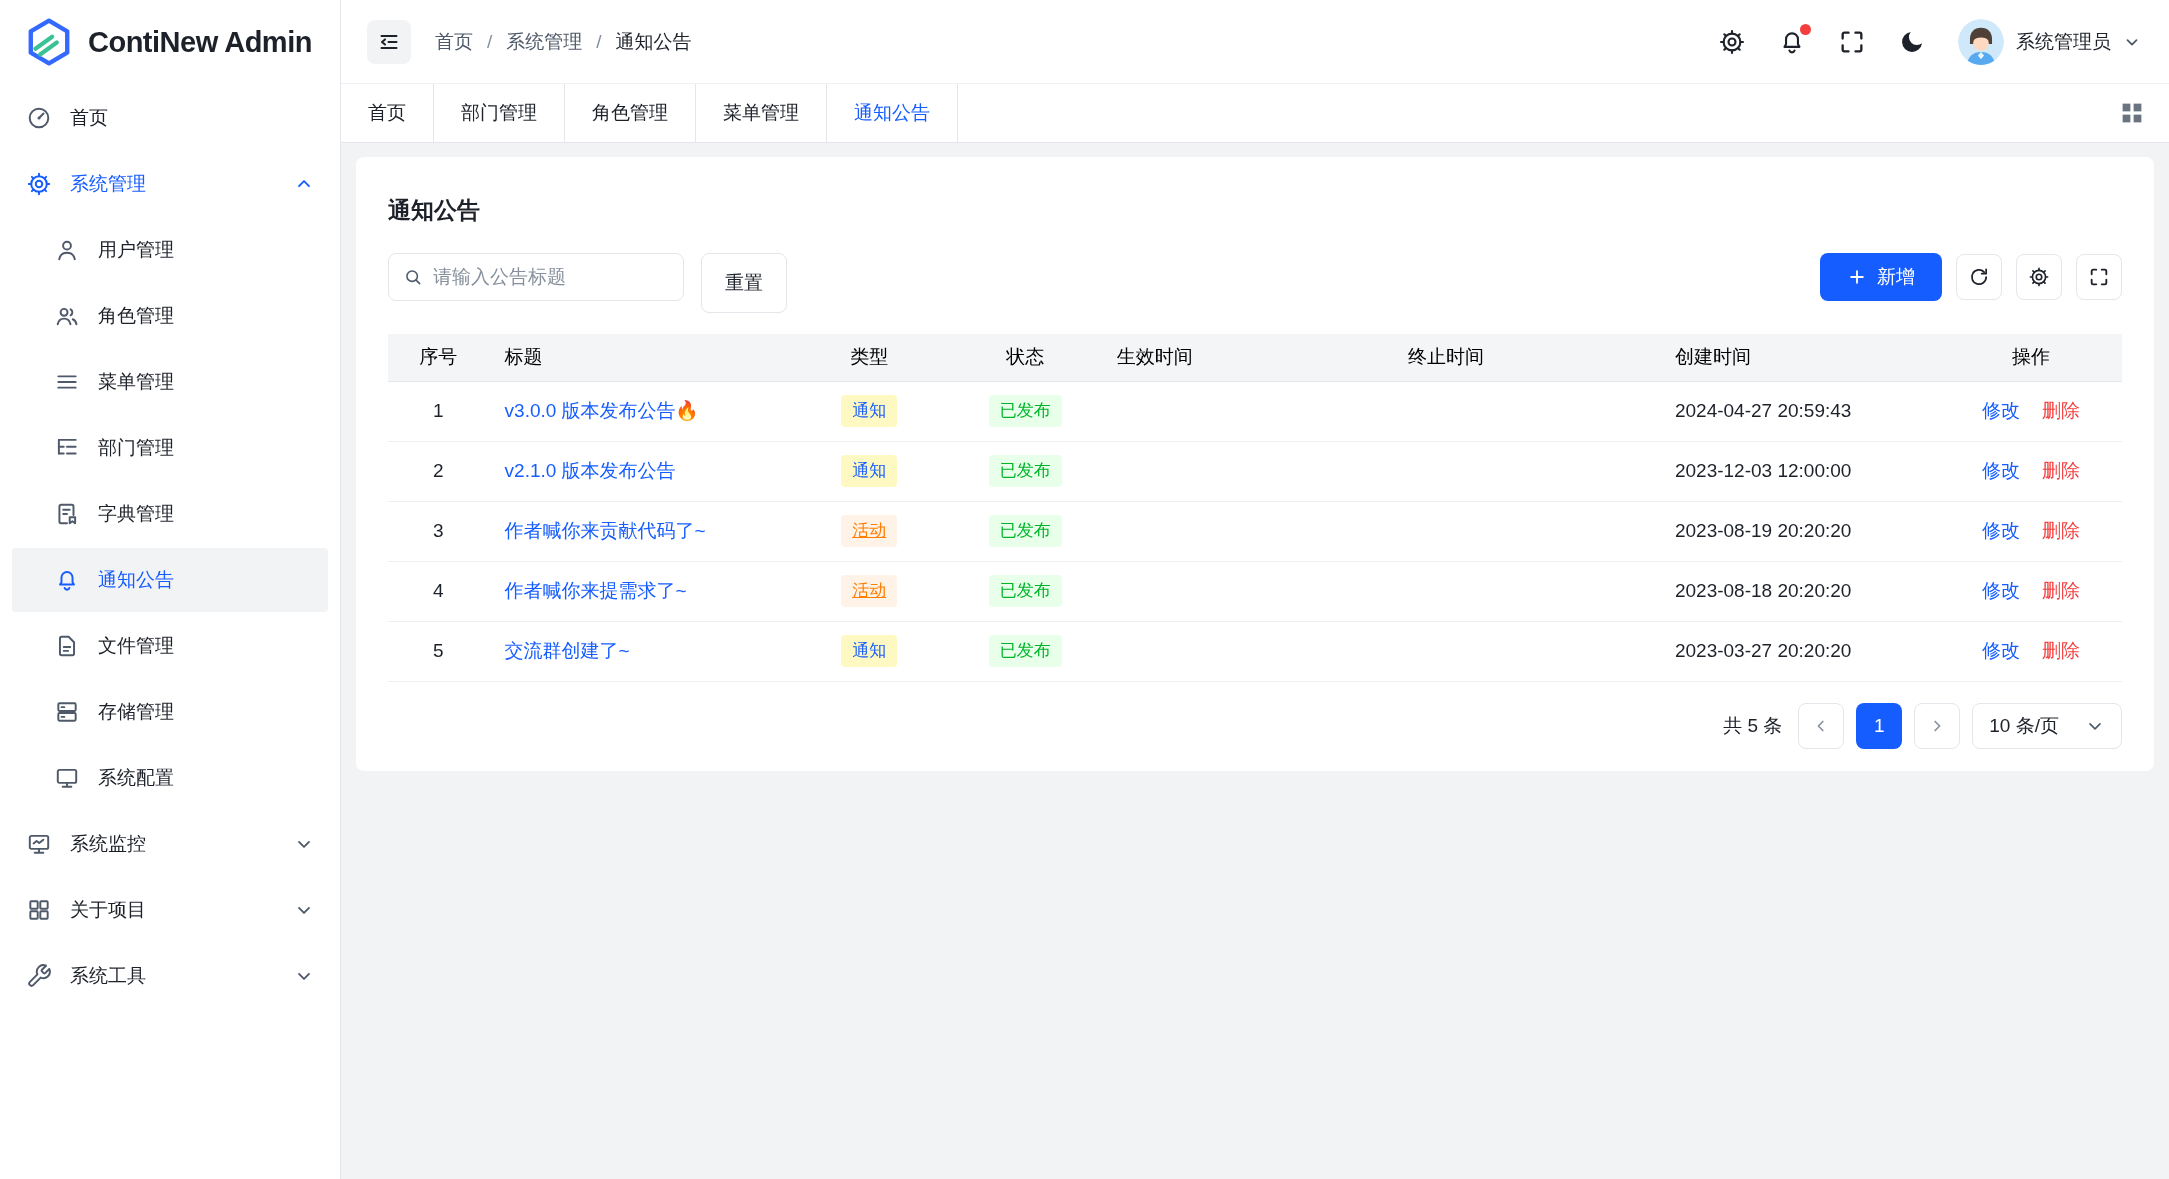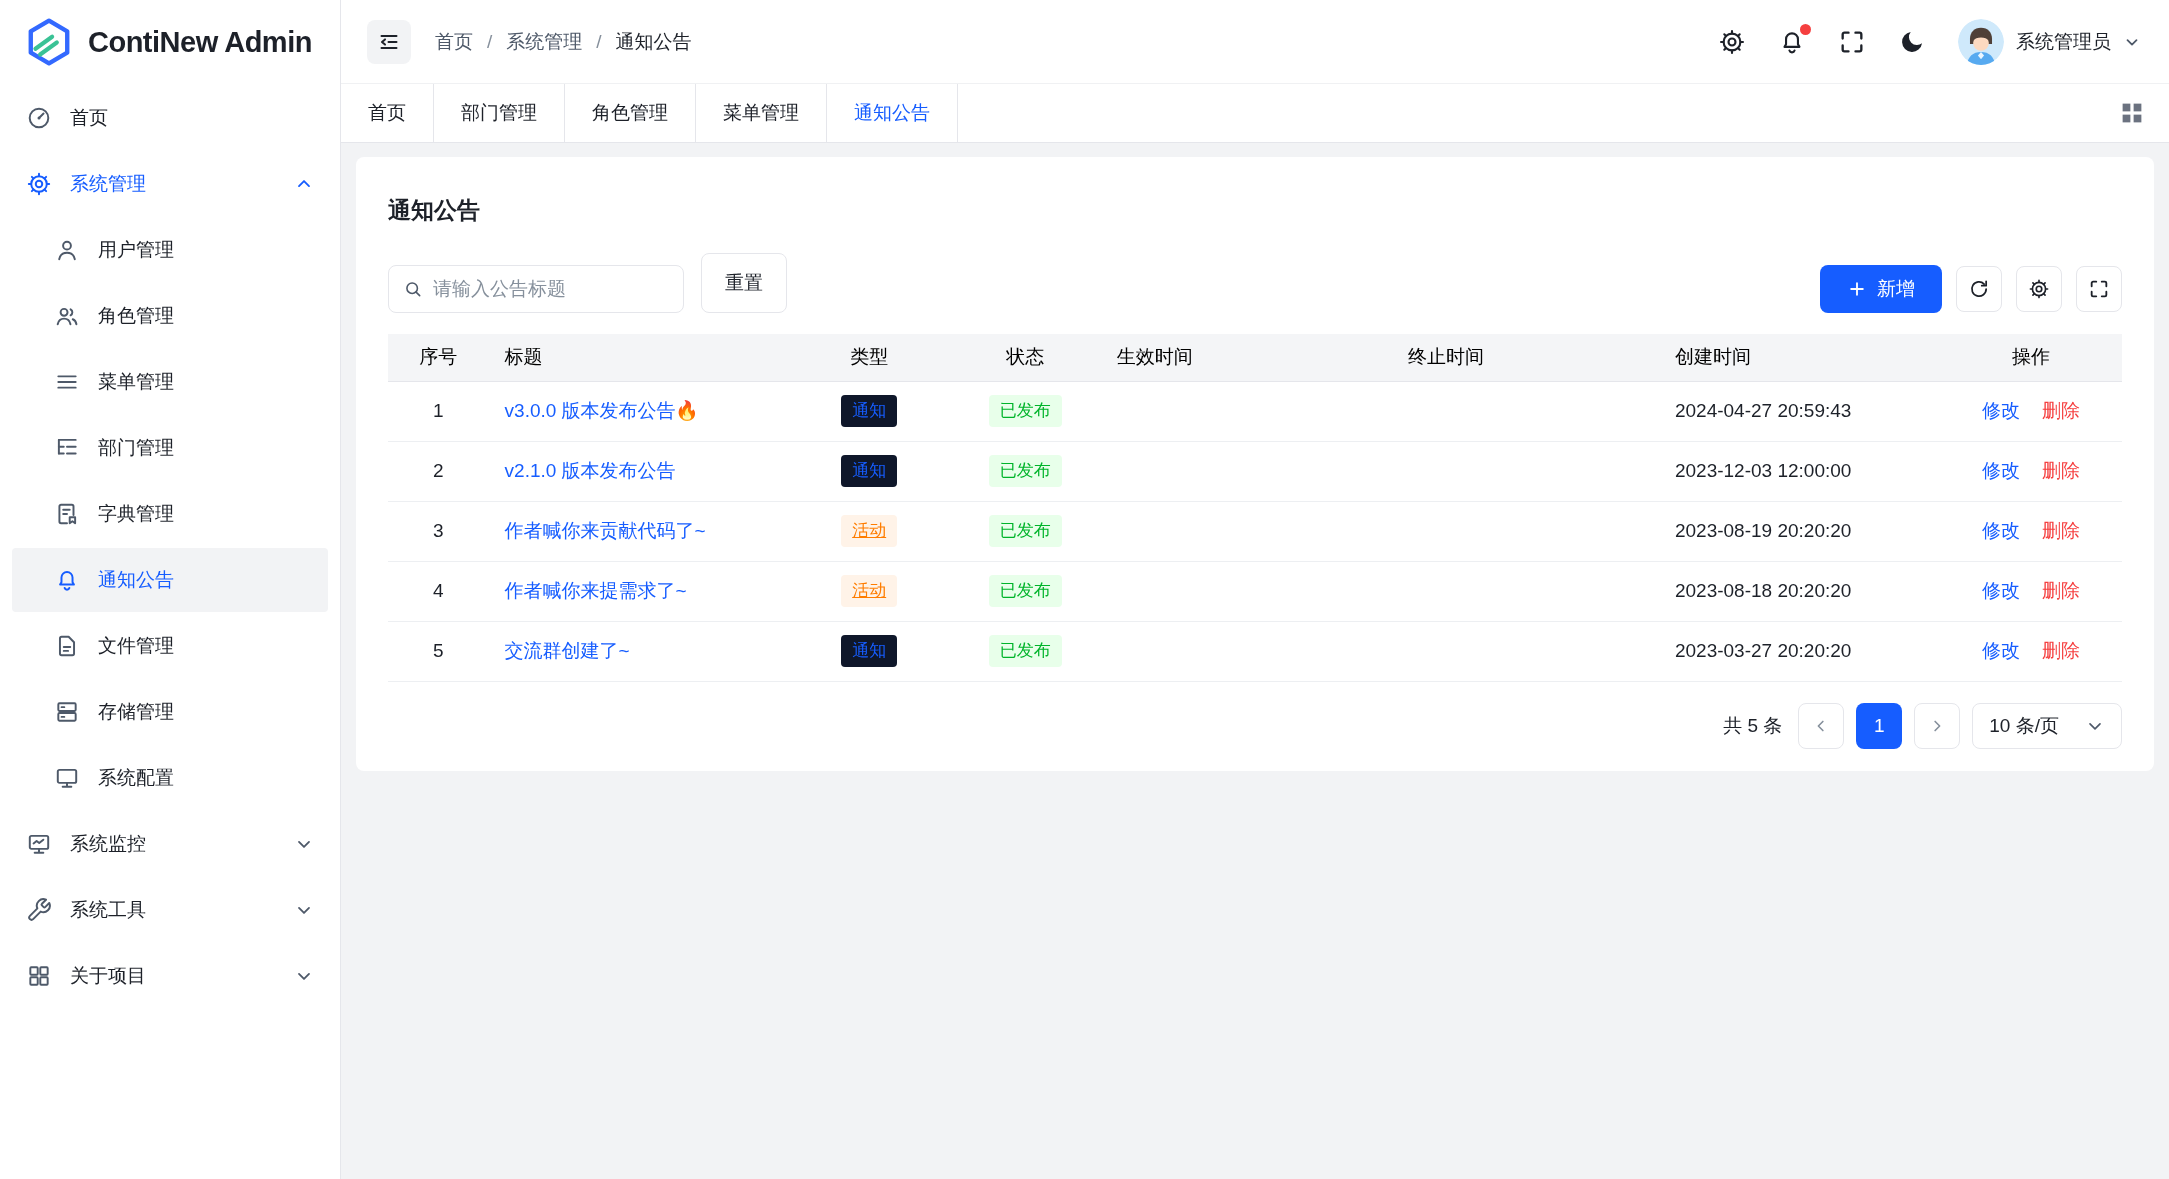--- a/index.html
+++ b/index.html
@@ -47,42 +47,42 @@
   .tab { padding:0 27px; display:flex; align-items:center; font-size:19px; color:#1d2129; border-right:1px solid #e5e6eb; cursor:pointer; background:#fff; white-space:nowrap; }
   .tab.active { color:#165dff; }
   .tabbar-right { margin-left:auto; display:flex; align-items:center; padding-right:22px; }
   .tab-grid-btn { width:30px; height:30px; color:#6b7280; cursor:pointer; }
 
   
   .content { flex:1; background:#f2f3f5; padding:14px 15px; }
   .card { background:#fff; border-radius:8px; height:614px; padding:0 32px; }
   .card-title { padding-top:38px; font-size:23px; font-weight:600; color:#1d2129; }
 
-  .toolbar { margin-top:27px; display:flex; align-items:flex-end; }
+  .toolbar { margin-top:27px; display:flex; align-items:flex-start; }
   .search-box { width:296px; height:48px; border:1px solid #e5e6eb; border-radius:8px; display:flex; align-items:center; padding:0 14px; gap:10px; background:#fff; }
   .search-box svg { color:#4e5969; flex:none; }
   .search-box input { border:none; outline:none; width:100%; font-size:19px; font-family:inherit; color:#1d2129; background:transparent; }
   .search-box input::placeholder { color:#86909c; }
   .select-box { width:218px; height:48px; margin-left:20px; border:1px solid #e5e6eb; border-radius:8px; display:flex; align-items:center; justify-content:space-between; padding:0 16px; font-size:19px; color:#86909c; cursor:pointer; background:#fff; }
   .select-box .chev { width:20px; height:20px; color:#4e5969; }
   .reset-btn { width:86px; height:60px; margin-left:17px; border:1px solid #e5e6eb; border-radius:8px; background:#fff; font-size:19px; font-family:inherit; color:#1d2129; cursor:pointer; }
   .toolbar-right { margin-left:auto; display:flex; align-items:center; gap:14px; }
   .add-btn { width:122px; height:48px; background:#165dff; color:#fff; border:none; border-radius:8px; font-size:19px; font-family:inherit; display:flex; align-items:center; justify-content:center; gap:10px; cursor:pointer; }
   .add-btn svg { width:20px; height:20px; }
   .tool-btn { width:46px; height:46px; border:1px solid #e5e6eb; border-radius:8px; background:#fff; display:flex; align-items:center; justify-content:center; color:#1d2129; cursor:pointer; }
   .tool-btn svg { width:22px; height:22px; }
 
   
   table { width:100%; margin-top:21px; border-collapse:collapse; table-layout:fixed; }
   th { height:47px; background:#f4f5f7; font-size:19px; font-weight:500; color:#000000; padding:0 16px; text-align:left; border-bottom:1px solid #e5e6eb; white-space:nowrap; }
   td { height:60px; font-size:19px; color:#1d2129; padding:0 16px; border-bottom:1px solid #edeff2; white-space:nowrap; overflow:hidden; }
   .c-center { text-align:center; }
   .row-title { color:#165dff; cursor:pointer; }
   .tag { display:inline-block; height:32px; line-height:32px; padding:0 11px; border-radius:4px; font-size:17px; }
-  .tag-blue { background:#0f172a; color:#165dff; }
+  .tag-blue { background:#fef9c3; color:#165dff; }
   .tag-orange { background:#fff3e8; color:#ff7d00;text-decoration:underline; }
   .tag-green { background:#e8ffea; color:#00b42a; }
   .act-edit { color:#165dff; cursor:pointer; }
   .act-del { color:#f53f3f; cursor:pointer; margin-left:22px; }
 
   
   .pagination { margin-top:21px; display:flex; align-items:center; justify-content:flex-end; gap:12px; font-size:19px; color:#1d2129; }
   .pg-total { margin-right:4px; }
   .pg-btn { width:46px; height:46px; border:1px solid #e5e6eb; border-radius:8px; background:#fff; display:flex; align-items:center; justify-content:center; color:#86909c; cursor:pointer; }
   .pg-btn svg { width:18px; height:18px; }
@@ -240,42 +240,42 @@
         <span>系统监控</span>
         <span class="menu-chevron">
           <svg viewBox="0 0 24 24" width="20" height="20" fill="none" stroke="currentColor" stroke-width="2.2" stroke-linecap="round" stroke-linejoin="round">
               <polyline points="6,9.5 12,15.5 18,9.5"></polyline>
             </svg>
         </span>
       </div>
 
       <div class="menu-item">
         <span class="mi">
-          <svg viewBox="0 0 24 24" width="26" height="26" fill="none" stroke="currentColor" stroke-width="1.8" stroke-linecap="round" stroke-linejoin="round">
-            <path d="M14.7 6.3a1 1 0 0 0 0 1.4l1.6 1.6a1 1 0 0 0 1.4 0l3.77-3.77a6 6 0 0 1-7.94 7.94l-6.91 6.91a2.12 2.12 0 0 1-3-3l6.91-6.91a6 6 0 0 1 7.94-7.94l-3.76 3.76z"></path>
-          </svg>
-        </span>
-        <span>系统工具</span>
-        <span class="menu-chevron">
-          <svg viewBox="0 0 24 24" width="20" height="20" fill="none" stroke="currentColor" stroke-width="2.2" stroke-linecap="round" stroke-linejoin="round">
-              <polyline points="6,9.5 12,15.5 18,9.5"></polyline>
-            </svg>
-        </span>
-      </div>
-
-      <div class="menu-item">
-        <span class="mi">
           <svg viewBox="0 0 24 24" width="26" height="26" fill="none" stroke="currentColor" stroke-width="1.8">
             <rect x="4" y="4" width="6.8" height="6.8" rx="0.8"></rect>
               <rect x="13.2" y="4" width="6.8" height="6.8" rx="0.8"></rect>
             <rect x="4" y="13.2" width="6.8" height="6.8" rx="0.8"></rect>
               <rect x="13.2" y="13.2" width="6.8" height="6.8" rx="0.8"></rect>
           </svg>
         </span>
         <span>关于项目</span>
+        <span class="menu-chevron">
+          <svg viewBox="0 0 24 24" width="20" height="20" fill="none" stroke="currentColor" stroke-width="2.2" stroke-linecap="round" stroke-linejoin="round">
+              <polyline points="6,9.5 12,15.5 18,9.5"></polyline>
+            </svg>
+        </span>
+      </div>
+
+      <div class="menu-item">
+        <span class="mi">
+          <svg viewBox="0 0 24 24" width="26" height="26" fill="none" stroke="currentColor" stroke-width="1.8" stroke-linecap="round" stroke-linejoin="round">
+            <path d="M14.7 6.3a1 1 0 0 0 0 1.4l1.6 1.6a1 1 0 0 0 1.4 0l3.77-3.77a6 6 0 0 1-7.94 7.94l-6.91 6.91a2.12 2.12 0 0 1-3-3l6.91-6.91a6 6 0 0 1 7.94-7.94l-3.76 3.76z"></path>
+          </svg>
+        </span>
+        <span>系统工具</span>
         <span class="menu-chevron">
           <svg viewBox="0 0 24 24" width="20" height="20" fill="none" stroke="currentColor" stroke-width="2.2" stroke-linecap="round" stroke-linejoin="round">
               <polyline points="6,9.5 12,15.5 18,9.5"></polyline>
             </svg>
         </span>
       </div>
 
     </nav>
   </aside>
 

